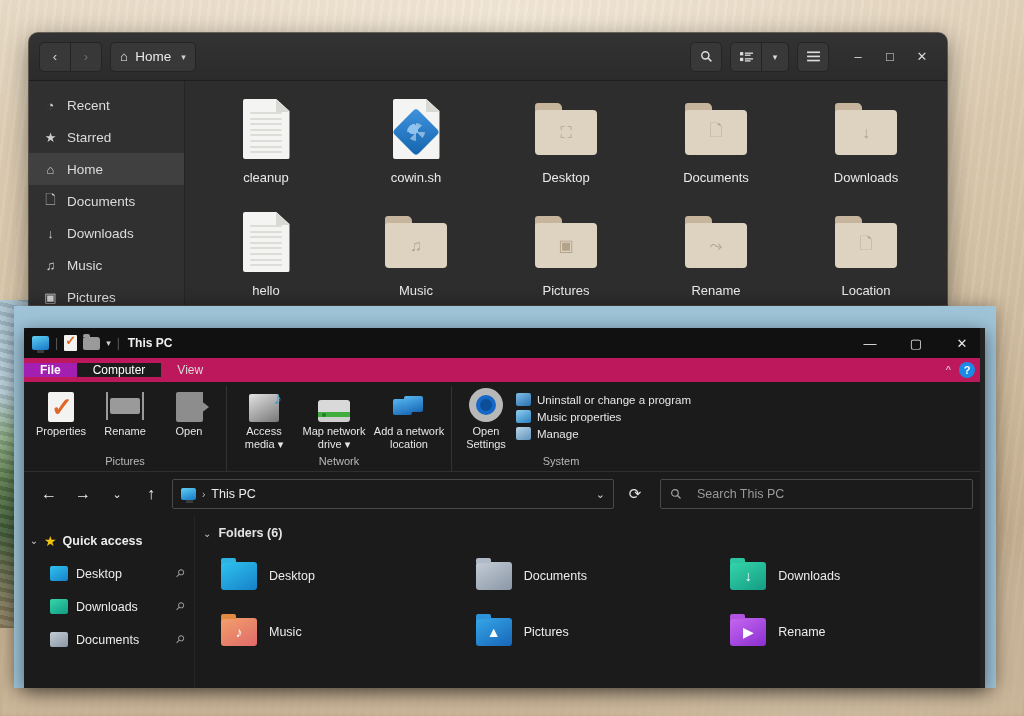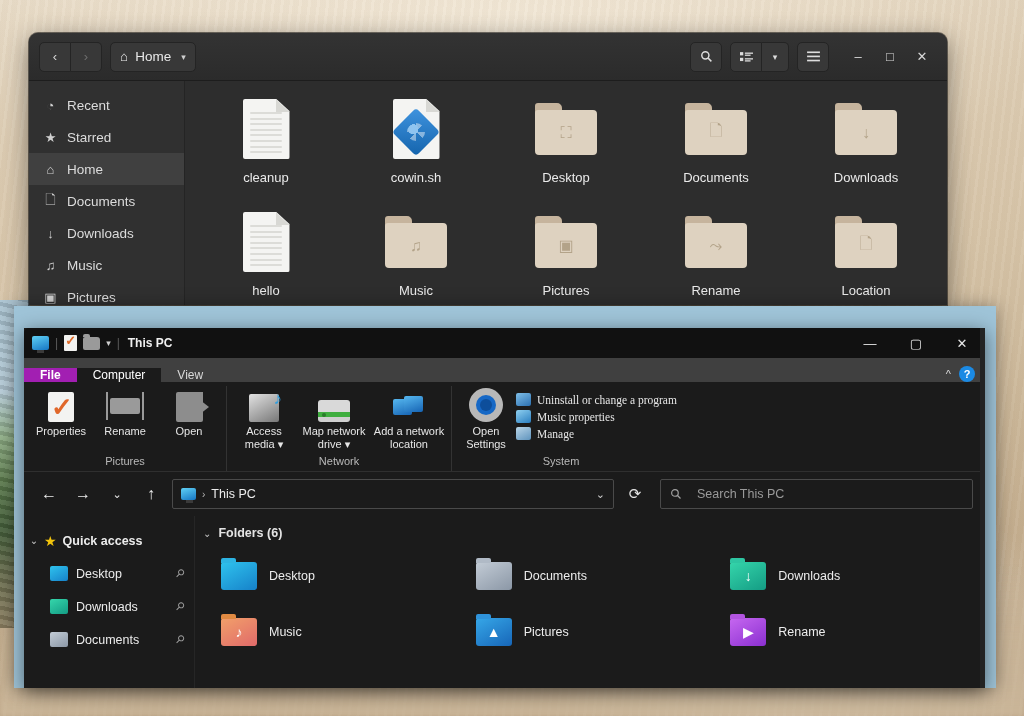--- a/index.html
+++ b/index.html
@@ -219,21 +219,21 @@
   .mini-props::after{
     content:"✓"; position:absolute; left:1px; top:-2px; color:#e06c2a; font-size:13px; font-weight:bold;
   }
   .mini-folder { width: 17px; height: 13px; background:#9a9a9a; border-radius:2px 3px 2px 2px; position:relative;}
   .mini-folder::before{content:"";position:absolute;left:0;top:-3px;width:7px;height:3px;background:#9a9a9a;border-radius:2px 2px 0 0;}
   .w-title-text { margin-left: 8px; font-weight: bold; font-size: 12px;}
   .w-wctl { margin-left:auto; display:flex; }
   .w-wctl span { width: 46px; height: 30px; display:flex; align-items:center; justify-content:center; font-size: 13px; color:#e8e8e8;}
   .w-wctl span:last-child { border-radius: 0 5px 0 0; }
 
-  .w-tabs { height: 24px; background:#404040; display:flex; align-items:flex-end; position:relative; }
+  .w-tabs { height: 24px; background:#be185d; display:flex; align-items:center; position:relative; }
   .w-tab { padding: 0 16px; display:flex; align-items:center; font-size: 12px; color:#d9d9d9;}
   .w-tab.file { background:#a21fb2; color:#ffffff; font-weight:bold; }
   .w-tab.active { background:#1b1b1b; color:#ffffff; }
   .w-tabs-right { margin-left:auto; display:flex; align-items:center; gap:8px; padding-right:10px;}
   .w-help {
     width:16px;height:16px;border-radius:50%;background:#1b8ae4;color:#fff;
     font-size:11px;display:flex;align-items:center;justify-content:center;font-weight:bold;
   }
   .w-ribbon {
     height: 85px; background:#1b1b1b; border-bottom:1px solid #2f2f2f;
@@ -242,21 +242,21 @@
   }
   .rib-group { display:flex; flex-direction:column; position:relative; padding: 0 6px; }
   .rib-group + .rib-group { border-left:1px solid #333333; }
   .rib-items { flex:1; display:flex; align-items:flex-start; gap: 2px; padding-top:4px; }
   .rib-label { text-align:center; font-size: 11px; color:#b9b9b9; padding-bottom: 4px; }
   .rib-big {
     width: 62px; display:flex; flex-direction:column; align-items:center; gap:3px;
     font-size: 11px; color:#e6e6e6; text-align:center; line-height:1.15;
   }
   .rib-big .ico { height: 32px; display:flex; align-items:flex-end; }
-  .rib-small-col { display:flex; flex-direction:column; gap:4px; padding-top: 3px; font-family: Liberation Serif, serif; }
+  .rib-small-col { display:flex; flex-direction:column; gap:4px; padding-top: 3px; }
   .rib-small {
     display:flex; align-items:center; gap:6px; font-size:11.5px; color:#e6e6e6;
   }
 
   
   .ic-props { width:26px;height:30px;background:#f3f3f1;border-radius:2px;position:relative;}
   .ic-props::after{content:"✓";position:absolute;left:3px;top:0px;color:#e0672a;font-size:26px;font-weight:bold;line-height:30px;}
   .ic-open { width:27px;height:30px;background:#8d8d8d;border-radius:2px 0 2px 2px;position:relative;}
   .ic-open::after{content:"";position:absolute;right:-6px;top:8px;border-left:9px solid #8d8d8d;border-top:7px solid transparent;border-bottom:7px solid transparent;}
   .ic-rename{width:30px;height:16px;background:#9a9a9a;border-radius:2px;position:relative;margin-bottom:8px;}

